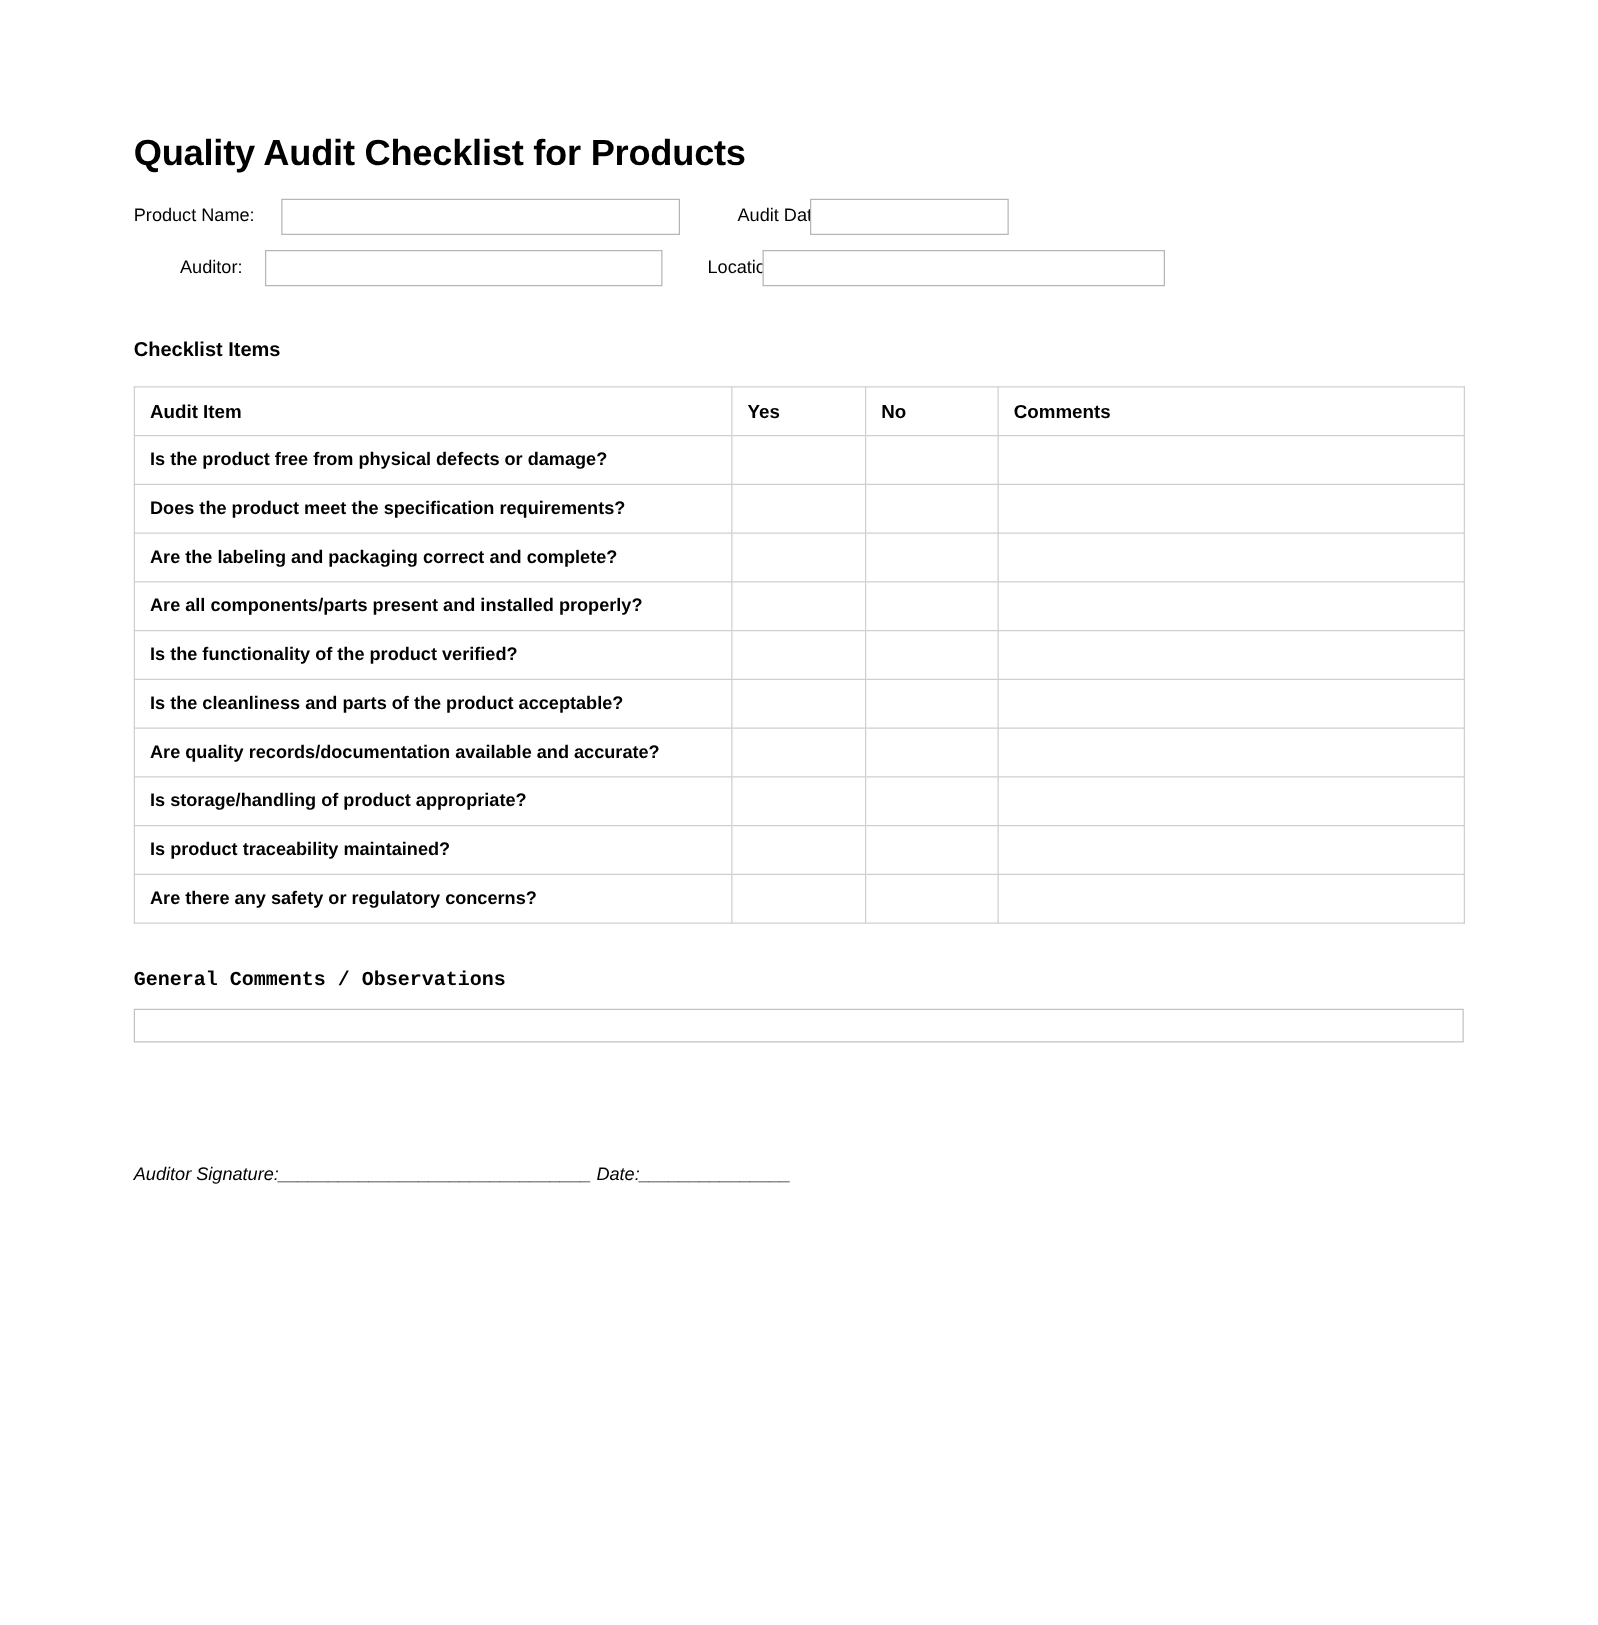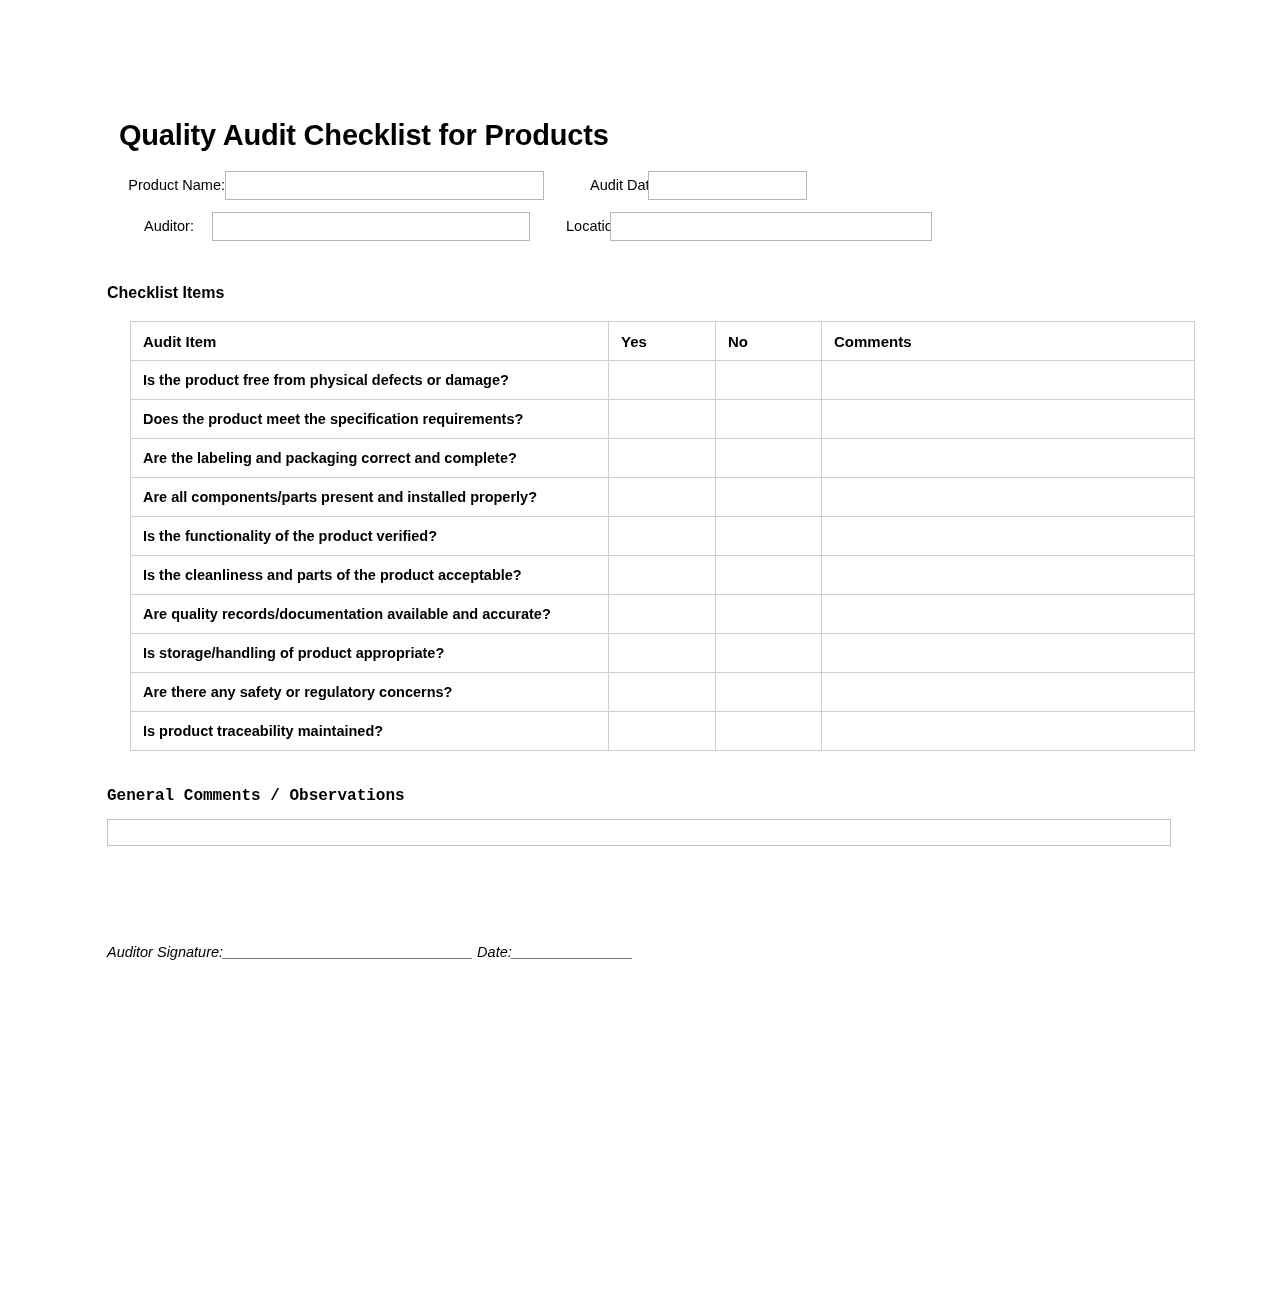--- a/index.html
+++ b/index.html
@@ -21,21 +21,21 @@
     left: 107px;
     top: 0;
     width: 1064px;
   }
 
   
   .doc-title {
     font-size: 29px;
     font-weight: bold;
     letter-spacing: -0.2px;
-    margin: 12px;
+    margin: 0;
     padding-top: 106px;
     line-height: 34px;
     color: #000;
   }
 
   
   .form-row {
     display: flex;
     align-items: center;
     font-size: 14.5px;
@@ -46,21 +46,21 @@
 
   .fld-label { color: #000; }
 
   .fld-box {
     border: 1px solid #b6b6b6;
     background: #ffffff;
     height: 29px;
   }
 
   
-  .lbl-product { width: 118px; text-align: right; }
+  .lbl-product { width: 118px; }
   .box-product { width: 319px; }
   .lbl-auditdate { width: 104px; padding-left: 46px; }
   .box-auditdate { width: 159px; }
 
   
   .lbl-auditor { width: 68px; margin-left: 37px; }
   .box-auditor { width: 318px; }
   .lbl-location { width: 80px; padding-left: 36px; }
   .box-location { width: 322px; }
 
@@ -73,21 +73,20 @@
   }
   .heading-checklist { padding-top: 43px; }
   .heading-comments  { padding-top: 36px; font-family: Liberation Mono, monospace; }
 
   
   table.checklist {
     border-collapse: collapse;
     width: 1064px;
     margin-top: 19px;
     table-layout: fixed;
-    margin-left: 23px;
   }
   table.checklist th,
   table.checklist td {
     border: 1px solid #cfcfcf;
     text-align: left;
     vertical-align: middle;
     padding: 0 12px;
     font-size: 14.5px;
     color: #000;
   }
@@ -205,27 +204,27 @@
         <td></td>
         <td></td>
       </tr>
       <tr>
         <td>Is storage/handling of product appropriate?</td>
         <td></td>
         <td></td>
         <td></td>
       </tr>
       <tr>
+        <td>Is product traceability maintained?</td>
+        <td></td>
+        <td></td>
+        <td></td>
+      </tr>
+      <tr>
         <td>Are there any safety or regulatory concerns?</td>
-        <td></td>
-        <td></td>
-        <td></td>
-      </tr>
-      <tr>
-        <td>Is product traceability maintained?</td>
         <td></td>
         <td></td>
         <td></td>
       </tr>
     </tbody>
   </table>
 
   <h2 class="section-heading heading-comments">General Comments / Observations</h2>
 
   <input class="comments-box" type="text" placeholder="" style="">

